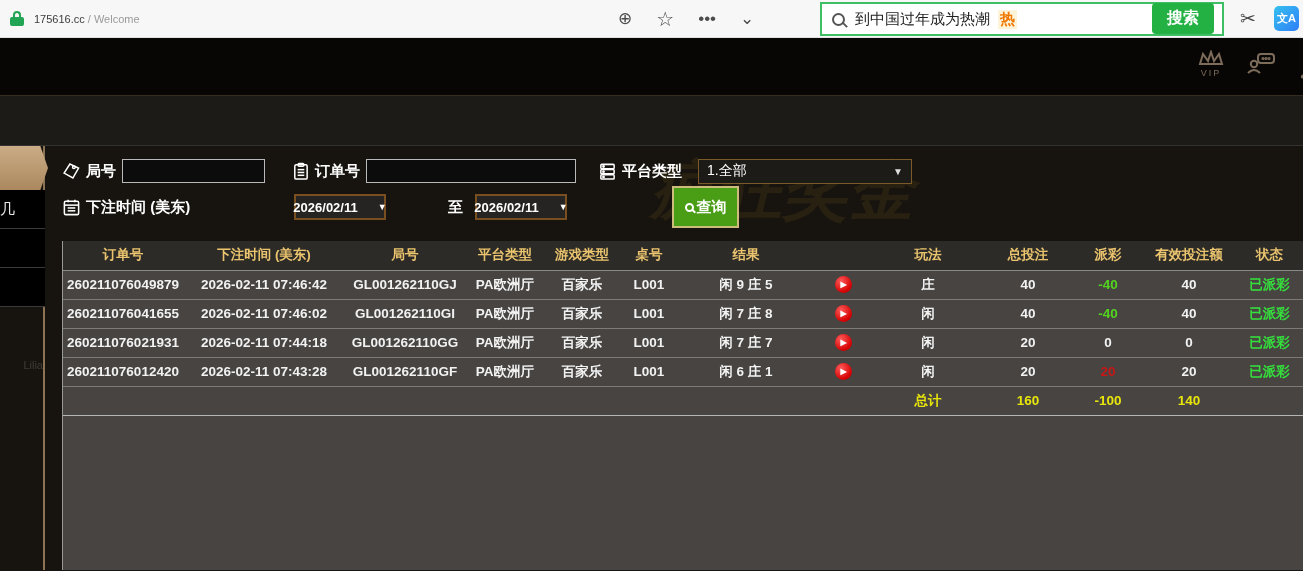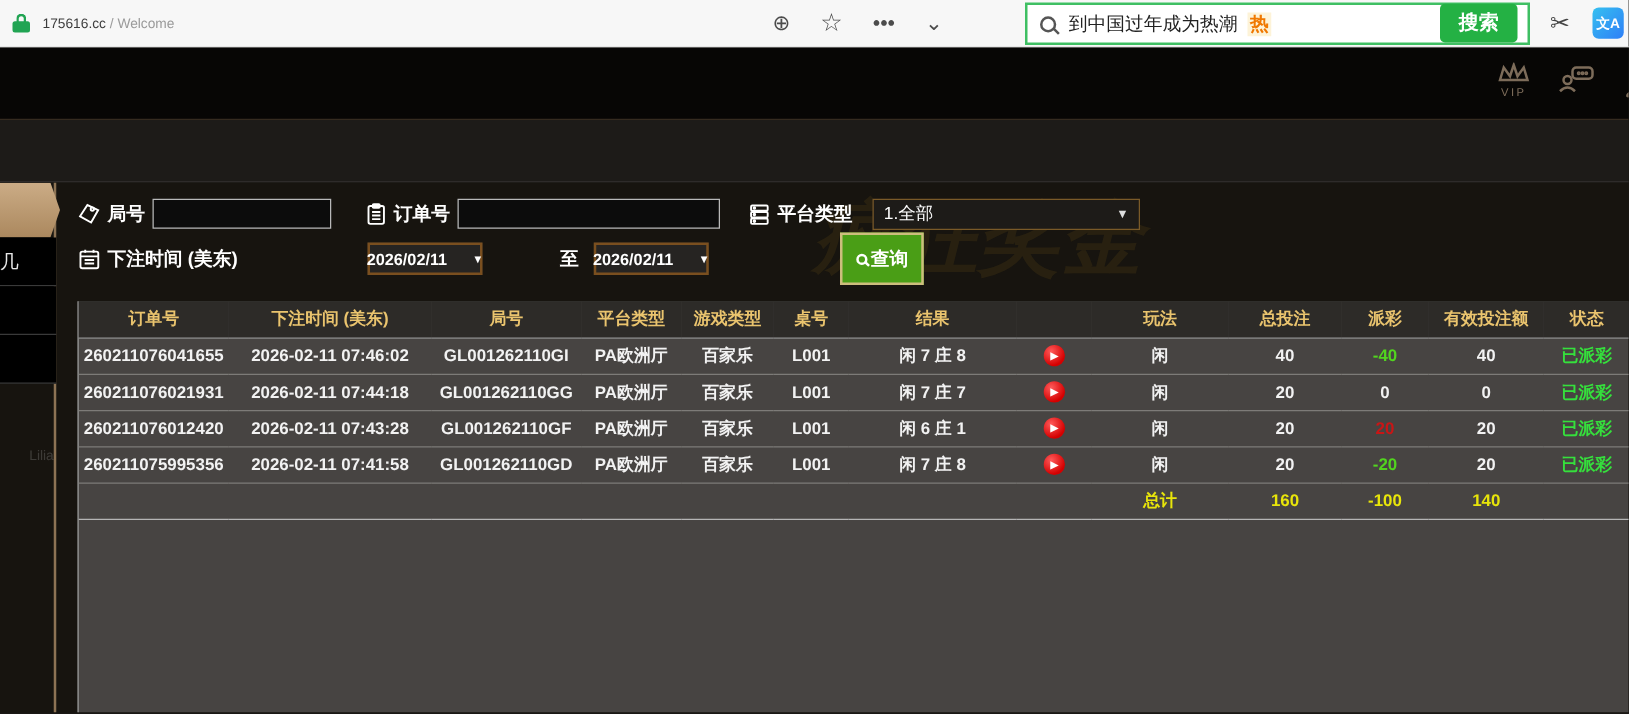--- a/index.html
+++ b/index.html
@@ -255,20 +255,39 @@
             <th></th>
             <th>玩法</th>
             <th>总投注</th>
             <th>派彩</th>
             <th>有效投注额</th>
             <th>状态</th>
           </tr>
         </thead>
       <tbody id="tbody">
           <tr>
+            <td>260211076049879</td>
+            <td>2026-02-11 07:46:42</td>
+            <td>GL001262110GJ</td>
+            <td>PA欧洲厅</td>
+            <td>百家乐</td>
+            <td>L001</td>
+            <td>闲 9 庄 5</td>
+            <td>
+              <div class="play-btn">
+                <span>▶</span>
+              </div>
+            </td>
+            <td>庄</td>
+            <td>40</td>
+            <td class="val-green">-40</td>
+            <td>40</td>
+            <td class="status-cell">已派彩</td>
+          </tr>
+          <tr>
             <td>260211076041655</td>
             <td>2026-02-11 07:46:02</td>
             <td>GL001262110GI</td>
             <td>PA欧洲厅</td>
             <td>百家乐</td>
             <td>L001</td>
             <td>闲 7 庄 8</td>
             <td>
               <div class="play-btn">
                 <span>▶</span>
@@ -311,39 +330,20 @@
               <div class="play-btn">
                 <span>▶</span>
               </div>
             </td>
             <td>闲</td>
             <td>20</td>
             <td class="val-red">20</td>
             <td>20</td>
             <td class="status-cell">已派彩</td>
           </tr>
-          <tr>
-            <td>260211075995356</td>
-            <td>2026-02-11 07:41:58</td>
-            <td>GL001262110GD</td>
-            <td>PA欧洲厅</td>
-            <td>百家乐</td>
-            <td>L001</td>
-            <td>闲 7 庄 8</td>
-            <td>
-              <div class="play-btn">
-                <span>▶</span>
-              </div>
-            </td>
-            <td>闲</td>
-            <td>20</td>
-            <td class="val-green">-20</td>
-            <td>20</td>
-            <td class="status-cell">已派彩</td>
-          </tr>
           <tr class="sumrow">
             <td></td>
             <td></td>
             <td></td>
             <td></td>
             <td></td>
             <td></td>
             <td></td>
             <td></td>
             <td>总计</td>

